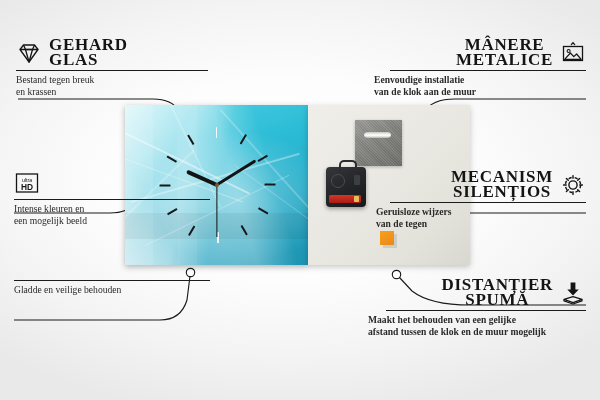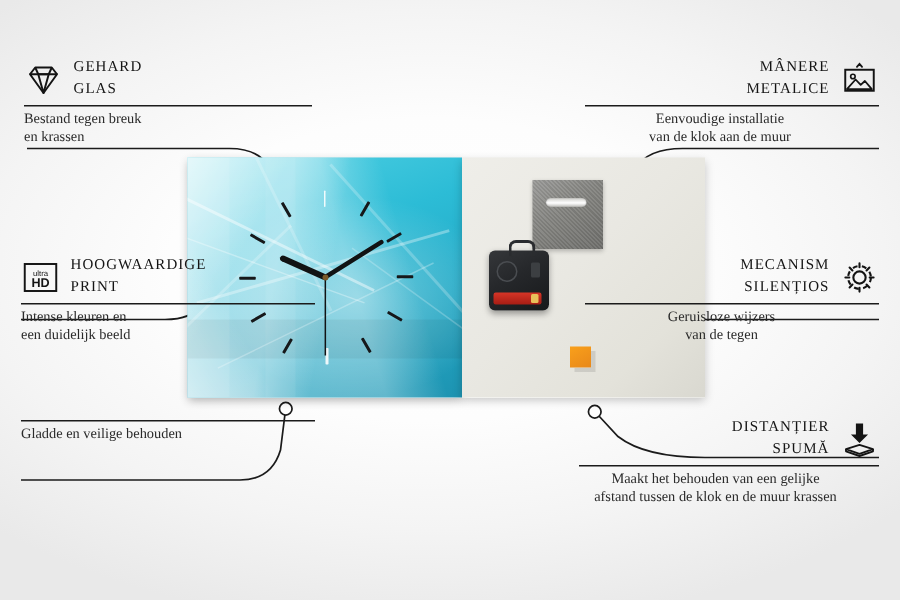--- a/index.html
+++ b/index.html
@@ -19,31 +19,31 @@
   #wires{position:absolute;left:0;top:0;width:600px;height:400px;pointer-events:none;}
   #wires path{fill:none;stroke:#1b1b1b;stroke-width:1.15;}
   #wires circle{fill:#ffffff;stroke:#1b1b1b;stroke-width:1.15;}
 
   
   .feat{position:absolute;}
   .feat .head{display:flex;align-items:center;gap:7px;}
   .feat.right .head{justify-content:flex-end;}
   .ttl{
     font-family:"Liberation Serif", serif;
-    font-size:10px;letter-spacing:.7px;color:#141414;
-    line-height:14.5px;font-weight:400;text-transform:uppercase;
+    font-size:17px;letter-spacing:.7px;color:#141414;
+    line-height:14.5px;font-weight:700;text-transform:uppercase;
     white-space:pre-line;
   }
-  .feat.right .ttl{text-align:right;}
+  .feat.right .ttl{text-align:center;}
   .rule{height:1px;background:#1b1b1b;margin-top:3px;}
   .desc{
     font-size:9.6px;line-height:12.2px;color:#2a2a2a;margin-top:3px;
     white-space:pre-line;font-family:"Liberation Serif", serif;
   }
-  .feat.right .desc{text-align:center;}
+  .feat.right .desc{text-align:left;font-weight:bold;}
   .ico{width:26px;height:26px;flex:0 0 26px;display:block;}
   .ico svg{display:block;width:26px;height:26px;}
 
   
   #product{position:absolute;left:125px;top:105px;width:345px;height:160px;}
   #clock{
     position:absolute;left:0;top:0;width:183px;height:160px;
     background:
       linear-gradient(118deg, rgba(255,255,255,.62) 0%, rgba(255,255,255,0) 26%),
       linear-gradient(62deg, rgba(255,255,255,.50) 0%, rgba(255,255,255,0) 22%),
@@ -229,26 +229,24 @@
 
   <div class="feat left" style="left:14px;top:170px;width:218px;">
     <div class="head">
       <span class="ico">
         <svg viewBox="0 0 26 26">
           <rect x="2.5" y="4" width="21" height="18" fill="none" stroke="#141414" stroke-width="1.3"></rect>
           <text x="13" y="12" font-family="Liberation Sans, sans-serif" font-size="5.2" text-anchor="middle" fill="#141414">ultra</text>
           <text x="13" y="19.6" font-family="Liberation Sans, sans-serif" font-size="8.4" font-weight="bold" text-anchor="middle" fill="#141414">HD</text>
         </svg>
       </span>
-      <span class="ttl">HOOGWAARDIGE
-PRINT</span>
     </div>
     <div class="rule" style="width:196px;"></div>
     <div class="desc">Intense kleuren en
-een duidelijk beeld</div>
+een mogelijk beeld</div>
   </div>
 
   <div class="feat left" style="left:14px;top:277px;width:214px;">
     <div class="rule" style="width:196px;"></div>
     <div class="desc">Gladde en veilige behouden</div>
   </div>
 
   <div class="feat right" style="left:374px;top:38px;width:212px;">
     <div class="head">
       <span class="ttl">MÂNERE
@@ -293,16 +291,16 @@
       <span class="ico">
         <svg viewBox="0 0 26 26">
           <path d="M10.6 2.4h4.8v7.2h3.3L13 15.4 7.3 9.6h3.3z" fill="#141414"></path>
           <path d="M13 16.6 22 19.4 13 22.6 4 19.4z" fill="none" stroke="#141414" stroke-width="1.25" stroke-linejoin="round"></path>
           <path d="M4 19.4v1.5L13 24l9-3.1v-1.5" fill="none" stroke="#141414" stroke-width="1.25" stroke-linejoin="round"></path>
         </svg>
       </span>
     </div>
     <div class="rule" style="width:200px;margin-left:18px;"></div>
     <div class="desc">Maakt het behouden van een gelijke
-afstand tussen de klok en de muur krassen</div>
+afstand tussen de klok en de muur mogelijk</div>
   </div>
 
 </div>
 
 </body></html>

